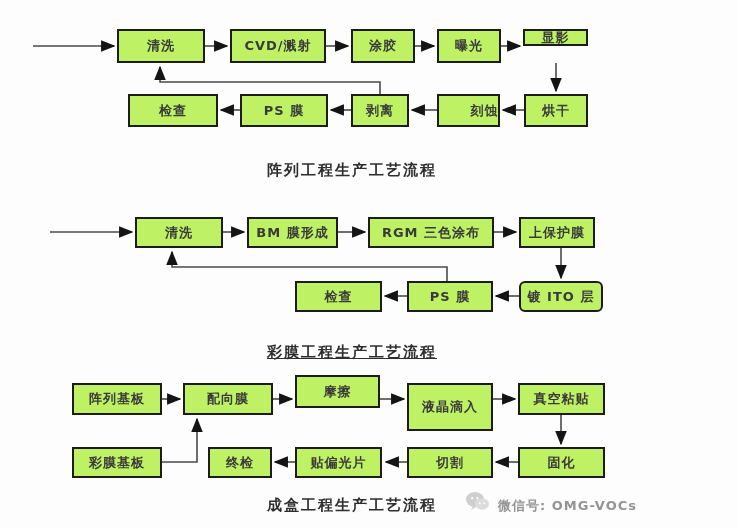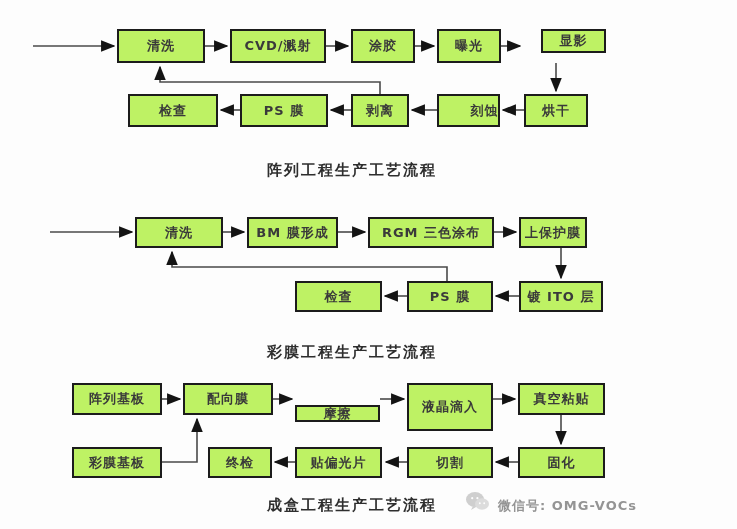--- a/index.html
+++ b/index.html
@@ -66,40 +66,40 @@
       <path d="M407 462 H386" marker-end="url(#ah)"></path>
       <path d="M295 462 H275" marker-end="url(#ah)"></path>
       <path d="M162 462 H197 V419" marker-end="url(#ah)"></path>
     </g>
   </svg>
 
   <div class="node" style="left:117px;top:29px;width:88px;height:34px;">清洗</div>
   <div class="node" style="left:230px;top:29px;width:96px;height:34px;">CVD/溅射</div>
   <div class="node" style="left:351px;top:29px;width:64px;height:34px;">涂胶</div>
   <div class="node" style="left:437px;top:29px;width:64px;height:34px;">曝光</div>
-  <div class="node" style="left:541px;top:29px;width:65px;height:24px;">显影</div>
+  <div class="node" style="left:523px;top:29px;width:65px;height:17px;">显影</div>
   <div class="node" style="left:128px;top:94px;width:90px;height:33px;">检查</div>
   <div class="node" style="left:240px;top:94px;width:88px;height:33px;">PS 膜</div>
   <div class="node" style="left:351px;top:94px;width:58px;height:33px;">剥离</div>
   <div class="node" style="left:437px;top:94px;width:63px;height:33px;padding-left:32px;">刻蚀</div>
   <div class="node" style="left:524px;top:94px;width:64px;height:33px;">烘干</div>
   <div class="chart-title" style="top:161px;">阵列工程生产工艺流程</div>
 
   <div class="node" style="left:135px;top:217px;width:88px;height:31px;">清洗</div>
   <div class="node" style="left:247px;top:217px;width:91px;height:31px;">BM 膜形成</div>
   <div class="node" style="left:368px;top:217px;width:126px;height:31px;">RGM 三色涂布</div>
-  <div class="node" style="left:519px;top:217px;width:68px;height:31px;">上保护膜</div>
+  <div class="node" style="left:519px;top:217px;width:76px;height:31px;">上保护膜</div>
   <div class="node" style="left:295px;top:281px;width:87px;height:31px;">检查</div>
   <div class="node" style="left:407px;top:281px;width:86px;height:31px;">PS 膜</div>
-  <div class="node" style="left:519px;top:281px;width:84px;height:31px;">镀 ITO 层</div>
-  <div class="chart-title" style="top:343px;">彩膜工程生产工艺流程</div>
+  <div class="node" style="left:519px;top:281px;width:84px;height:31px;border-radius:6px;">镀 ITO 层</div>
+  <div class="chart-title" style="top:343px;text-decoration:underline;">彩膜工程生产工艺流程</div>
 
   <div class="node" style="left:72px;top:383px;width:90px;height:32px;">阵列基板</div>
   <div class="node" style="left:183px;top:383px;width:90px;height:32px;">配向膜</div>
-  <div class="node" style="left:295px;top:405px;width:85px;height:17px;">摩擦</div>
+  <div class="node" style="left:295px;top:375px;width:85px;height:33px;">摩擦</div>
   <div class="node" style="left:407px;top:383px;width:86px;height:48px;">液晶滴入</div>
   <div class="node" style="left:518px;top:383px;width:87px;height:32px;">真空粘贴</div>
   <div class="node" style="left:72px;top:447px;width:90px;height:31px;">彩膜基板</div>
   <div class="node" style="left:208px;top:447px;width:64px;height:31px;">终检</div>
   <div class="node" style="left:295px;top:447px;width:87px;height:31px;">贴偏光片</div>
   <div class="node" style="left:407px;top:447px;width:86px;height:31px;">切割</div>
   <div class="node" style="left:518px;top:447px;width:87px;height:31px;">固化</div>
   <div class="chart-title" style="top:496px;">成盒工程生产工艺流程</div>
 
   <div class="footer">

